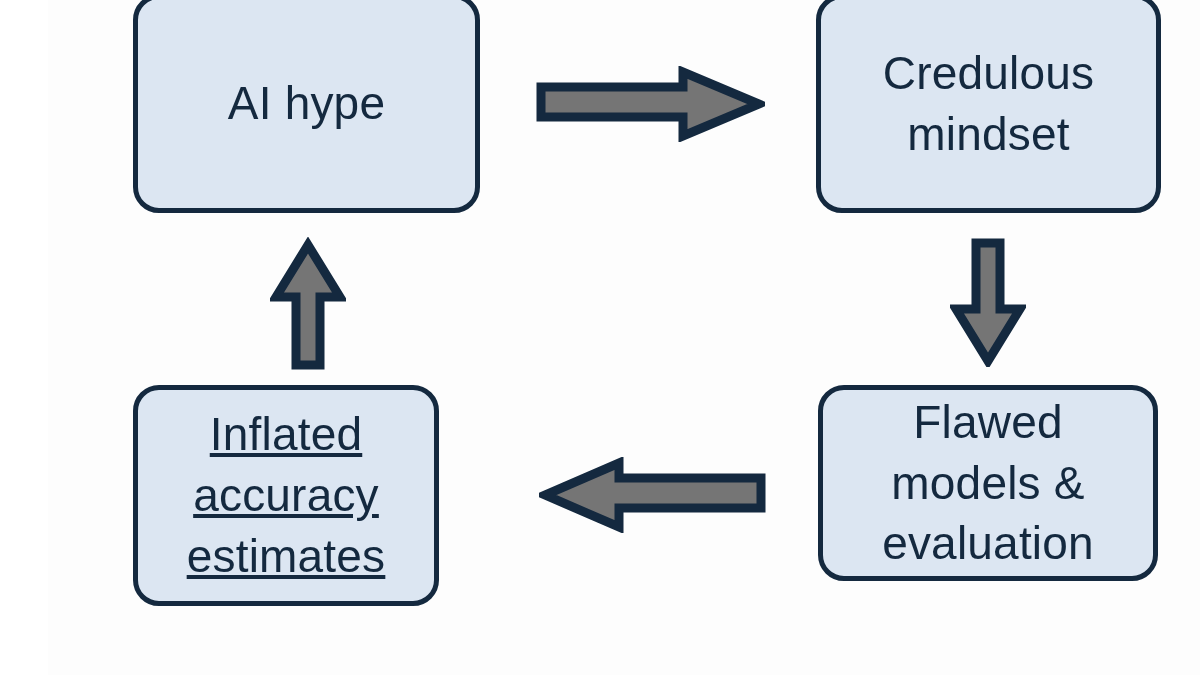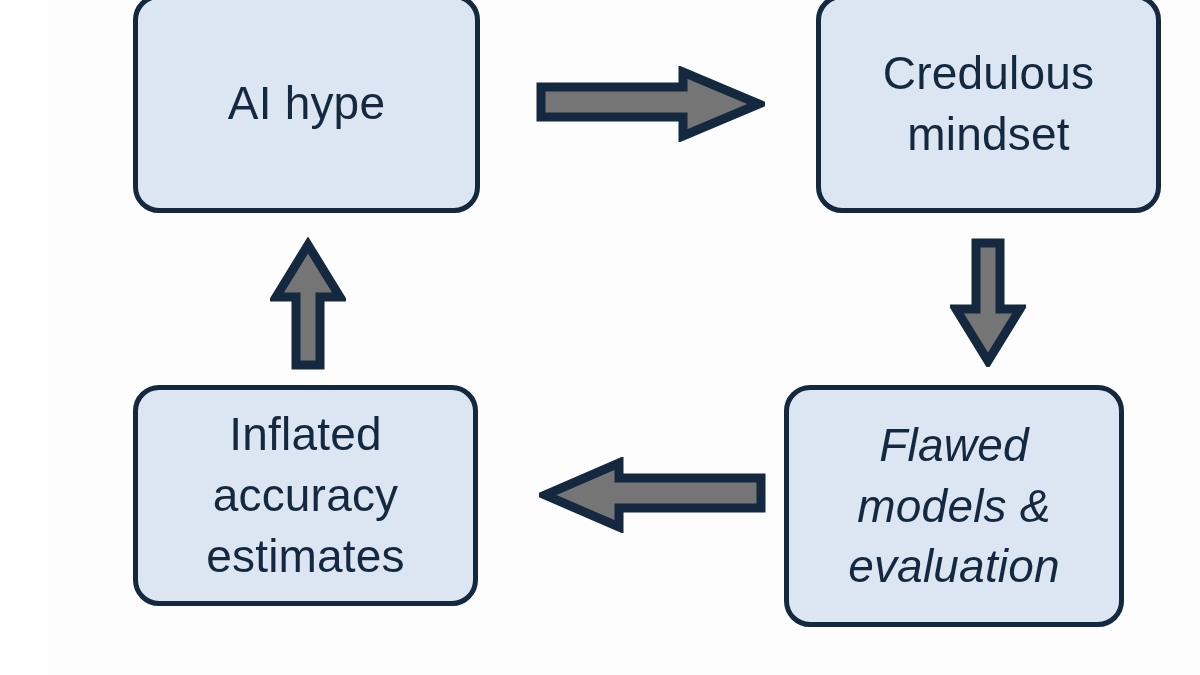--- a/index.html
+++ b/index.html
@@ -34,22 +34,22 @@
     letter-spacing: 0.2px;
   }
   .node .label {
     display: block;
     padding: 0 14px;
     white-space: pre-line;
   }
   
   #node-ai-hype        { left: 85px;  top: -6px;  width: 347px; height: 219px; }
   #node-credulous      { left: 768px; top: -6px;  width: 345px; height: 219px; }
-  #node-inflated       { left: 85px;  top: 385px; width: 345px; height: 221px; }
-  #node-flawed         { left: 736px; top: 385px; width: 340px; height: 242px; font-style: italic; }
+  #node-inflated       { left: 85px;  top: 385px; width: 306px; height: 221px; text-decoration: underline; }
+  #node-flawed         { left: 770px; top: 385px; width: 340px; height: 196px; }
 
   .arrow {
     position: absolute;
   }
   .arrow svg { display: block; }
 </style>
 </head>
 <body>
 
 <div id="canvas">

